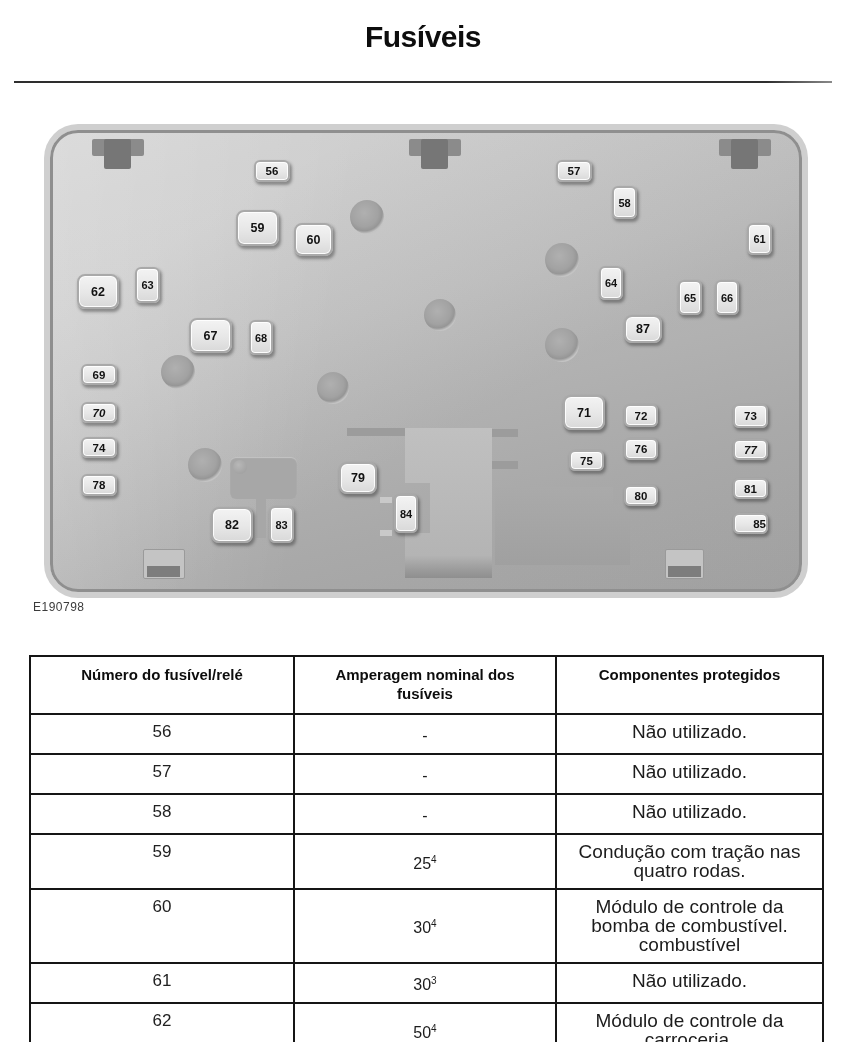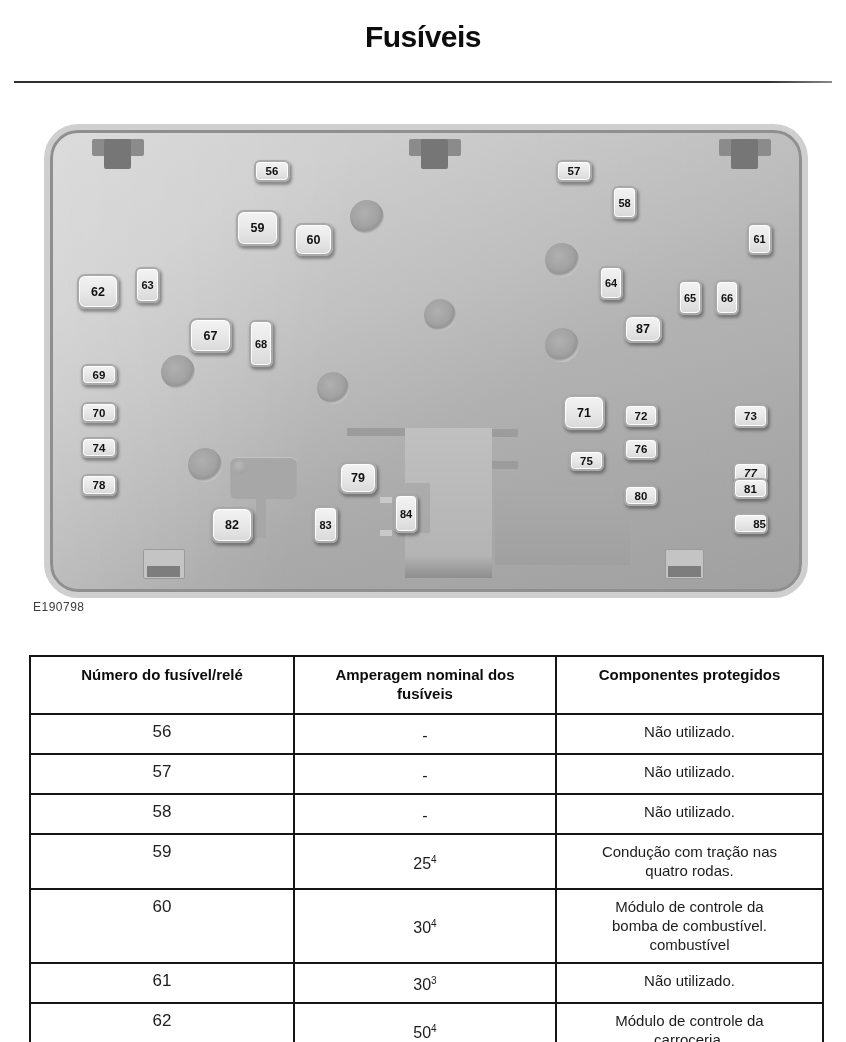--- a/index.html
+++ b/index.html
@@ -52,21 +52,21 @@
   .kind-sq{font-size:12.5px;border-radius:8px;}
   .kind-v{font-size:11px;}
   .figure-code{position:absolute;left:33px;top:600px;font-size:12px;color:#3b3b3b;letter-spacing:.5px;}
 
   
   .fuse-table-wrap{position:absolute;left:29px;top:655px;width:793px;}
   table{border-collapse:collapse;width:793px;table-layout:fixed;}
   th,td{border:2px solid #151515;text-align:center;box-sizing:border-box;}
   th{font-size:15px;font-weight:bold;vertical-align:top;padding:8px 6px 10px;
      line-height:19px;white-space:pre-line;color:#0d0d0d;}
-  td{font-size:15px;line-height:19px;padding:7px 8px 8px;color:#1c1c1c;}
+  td{font-size:19px;line-height:19px;padding:7px 8px 8px;color:#1c1c1c;}
   .cell-num{font-size:17px;vertical-align:top;color:#222;}
   .cell-amp{font-size:16px;vertical-align:middle;}
   .cell-amp sup{font-size:10px;vertical-align:6px;}
   .cell-comp{vertical-align:top;white-space:pre-line;}
 </style>
 </head>
 <body>
 
 <div id="page">
 
@@ -153,33 +153,33 @@
         </div>
 
         <div class="fuse kind-v" style="left: 715px; top: 280px; width: 24px; height: 35px;">
           <span>66</span>
         </div>
 
         <div class="fuse kind-sq" style="left: 189px; top: 318px; width: 43px; height: 35px;">
           <span>67</span>
         </div>
 
-        <div class="fuse kind-v" style="left: 249px; top: 320px; width: 24px; height: 47px;">
+        <div class="fuse kind-v" style="left: 249px; top: 320px; width: 24px; height: 35px;">
           <span>68</span>
         </div>
 
         <div class="fuse kind-sq" style="left: 624px; top: 315px; width: 38px; height: 28px;">
           <span>87</span>
         </div>
 
         <div class="fuse kind-h" style="left: 81px; top: 364px; width: 36px; height: 21px;">
           <span>69</span>
         </div>
 
-        <div class="fuse kind-h" style="left: 81px; top: 402px; width: 36px; height: 21px;">
+        <div class="fuse kind-h" style="left: 81px; top: 402px; width: 36px; height: 21px; font-style: italic;">
           <span>70</span>
         </div>
 
         <div class="fuse kind-sq" style="left: 563px; top: 395px; width: 42px; height: 35px;">
           <span>71</span>
         </div>
 
         <div class="fuse kind-h" style="left: 624px; top: 404px; width: 34px; height: 23px;">
           <span>72</span>
         </div>
@@ -193,21 +193,21 @@
         </div>
 
         <div class="fuse kind-h" style="left: 569px; top: 450px; width: 35px; height: 21px;">
           <span>75</span>
         </div>
 
         <div class="fuse kind-h" style="left: 624px; top: 438px; width: 34px; height: 22px;">
           <span>76</span>
         </div>
 
-        <div class="fuse kind-h" style="left: 733px; top: 462px; width: 35px; height: 21px; font-style: italic;">
+        <div class="fuse kind-h" style="left: 733px; top: 439px; width: 35px; height: 21px; font-style: italic;">
           <span>77</span>
         </div>
 
         <div class="fuse kind-h" style="left: 81px; top: 474px; width: 36px; height: 22px;">
           <span>78</span>
         </div>
 
         <div class="fuse kind-sq" style="left: 339px; top: 462px; width: 38px; height: 32px;">
           <span>79</span>
         </div>
@@ -217,21 +217,21 @@
         </div>
 
         <div class="fuse kind-h" style="left: 733px; top: 478px; width: 35px; height: 21px;">
           <span>81</span>
         </div>
 
         <div class="fuse kind-sq" style="left: 211px; top: 507px; width: 42px; height: 36px;">
           <span>82</span>
         </div>
 
-        <div class="fuse kind-v" style="left: 269px; top: 506px; width: 25px; height: 37px; margin-left: 44px;">
+        <div class="fuse kind-v" style="left: 269px; top: 506px; width: 25px; height: 37px;">
           <span>83</span>
         </div>
 
         <div class="fuse kind-v" style="left: 394px; top: 494px; width: 24px; height: 39px; justify-content: center;">
           <span>84</span>
         </div>
 
         <div class="fuse kind-h" style="left: 733px; top: 513px; width: 35px; height: 21px; justify-content: flex-end;">
           <span>85</span>
         </div>

